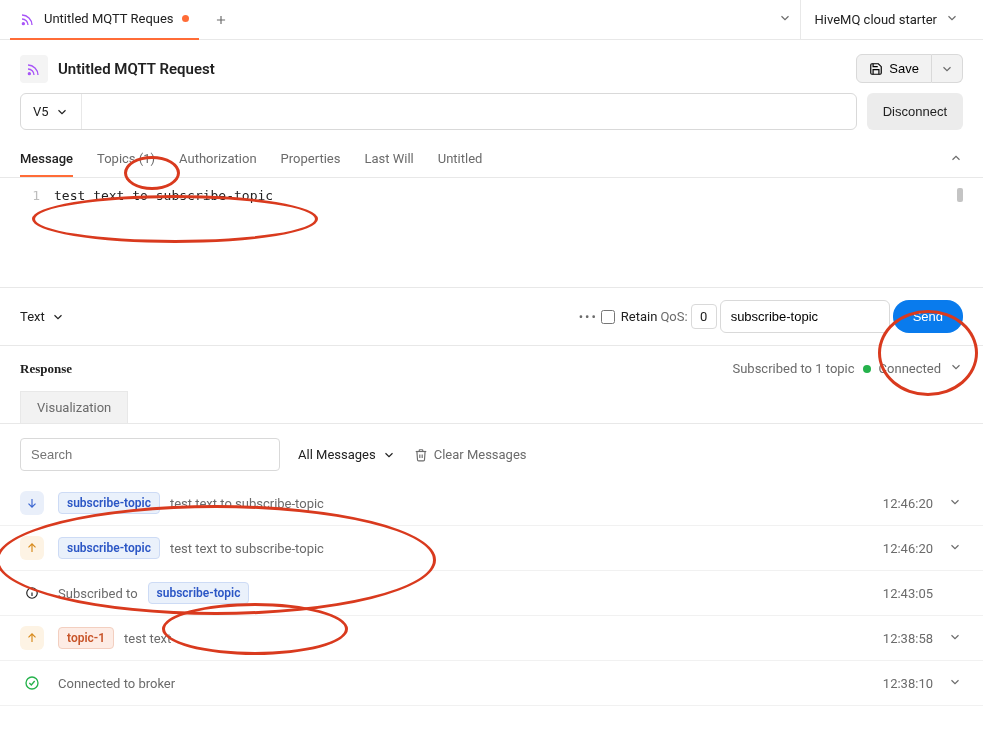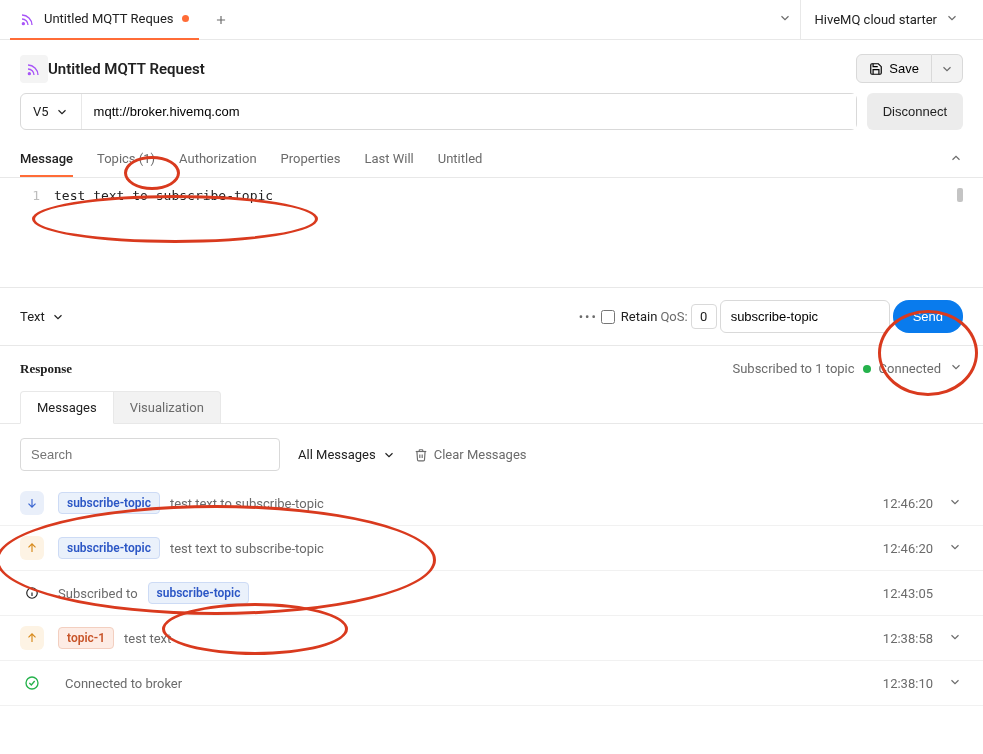--- a/index.html
+++ b/index.html
@@ -44,21 +44,21 @@
   .tabbar-dropdown { color:#6b6b6b; cursor:pointer; padding:6px 8px;}
   .env-select {
     display: flex; align-items:center; gap:8px; border-left:1px solid #e8e8e8; height:40px; padding:0 14px; cursor:pointer;
   }
   .env-select .chev { color:#6b6b6b; }
 
   .request-header {
     display:flex; align-items:center; justify-content:space-between;
     padding: 14px 20px 10px 20px;
   }
-  .request-title-wrap { display:flex; align-items:center; }
+  .request-title-wrap { display:flex; align-items:center; gap:10px; }
   .request-title-wrap .mqtt-badge-sq {
     width:28px;height:28px;background:#f4f4f4;border-radius:4px;display:flex;align-items:center;justify-content:center;color:#a855f7;
   }
   .request-title { font-size:15px; font-weight:600; }
   .save-btn-group { display:flex; align-items:stretch; }
   .save-btn {
     display:flex;align-items:center;gap:6px;
     border:1px solid #d9d9d9;background:#f2f2f2;border-radius:6px 0 0 6px;
     padding:6px 12px;font-size:13px;cursor:pointer;
   }
@@ -237,21 +237,20 @@
 </div>
 
 <div class="conn-row">
   <div class="url-wrap">
     <div class="ver-sel">
       <span>V5</span>
       <svg class="icon" viewBox="0 0 24 24" stroke="currentColor" stroke-width="2" fill="none">
           <path d="M6 9l6 6 6-6"></path>
         </svg>
     </div>
-    <input class="url-input" value="mqtt://broker.hivemq.com" style="">
   </div>
   <button class="disconnect-btn">Disconnect</button>
 </div>
 
 <div class="req-tabs">
   <div class="req-tab active">Message</div>
   <div class="req-tab">Topics (1)</div>
   <div class="req-tab">Authorization</div>
   <div class="req-tab">Properties</div>
   <div class="req-tab">Last Will</div>
@@ -296,21 +295,20 @@
     <span>Connected</span>
     <span class="chev">
       <svg class="icon" viewBox="0 0 24 24" stroke="currentColor" stroke-width="2" fill="none">
           <path d="M6 9l6 6 6-6"></path>
         </svg>
     </span>
   </div>
 </div>
 
 <div class="resp-tabs">
-  <div class="resp-tab active">Messages</div>
   <div class="resp-tab">Visualization</div>
 </div>
 <div class="resp-tabs-underline"></div>
 
 <div class="filter-row">
   <input class="search-input" placeholder="Search" style="">
   <div class="filter-sel">
     <span>All Messages</span>
     <svg class="icon" viewBox="0 0 24 24" stroke="currentColor" stroke-width="2" fill="none">
         <path d="M6 9l6 6 6-6"></path>
@@ -387,21 +385,21 @@
           <path d="M6 9l6 6 6-6"></path>
         </svg></span>
     </div>
     <div class="msg-row">
       <div class="msg-icon-box" style="width: 24px; display: flex; justify-content: center; color: rgb(37, 178, 76);">
         <svg class="icon-lg" viewBox="0 0 24 24" stroke="currentColor" stroke-width="2" fill="none">
           <circle cx="12" cy="12" r="9"></circle>
           <path d="M8 12l3 3 5-6"></path>
         </svg>
       </div>
-      <div style="flex: 1 1 0%; display: flex; align-items: center; gap: 10px; margin-left: 7px;">
+      <div style="flex: 1 1 0%; display: flex; align-items: center; gap: 10px;">
         <span style="color: rgb(107, 107, 107);">Connected to broker</span>
       </div>
       <span class="msg-time">12:38:10</span>
       <span class="msg-chev"><svg class="icon" viewBox="0 0 24 24" stroke="currentColor" stroke-width="2" fill="none">
           <path d="M6 9l6 6 6-6"></path>
         </svg></span>
     </div>
   </div>
 
 <div class="ann" style="left:124px; top:156px; width:56px;  height:34px;"></div>

